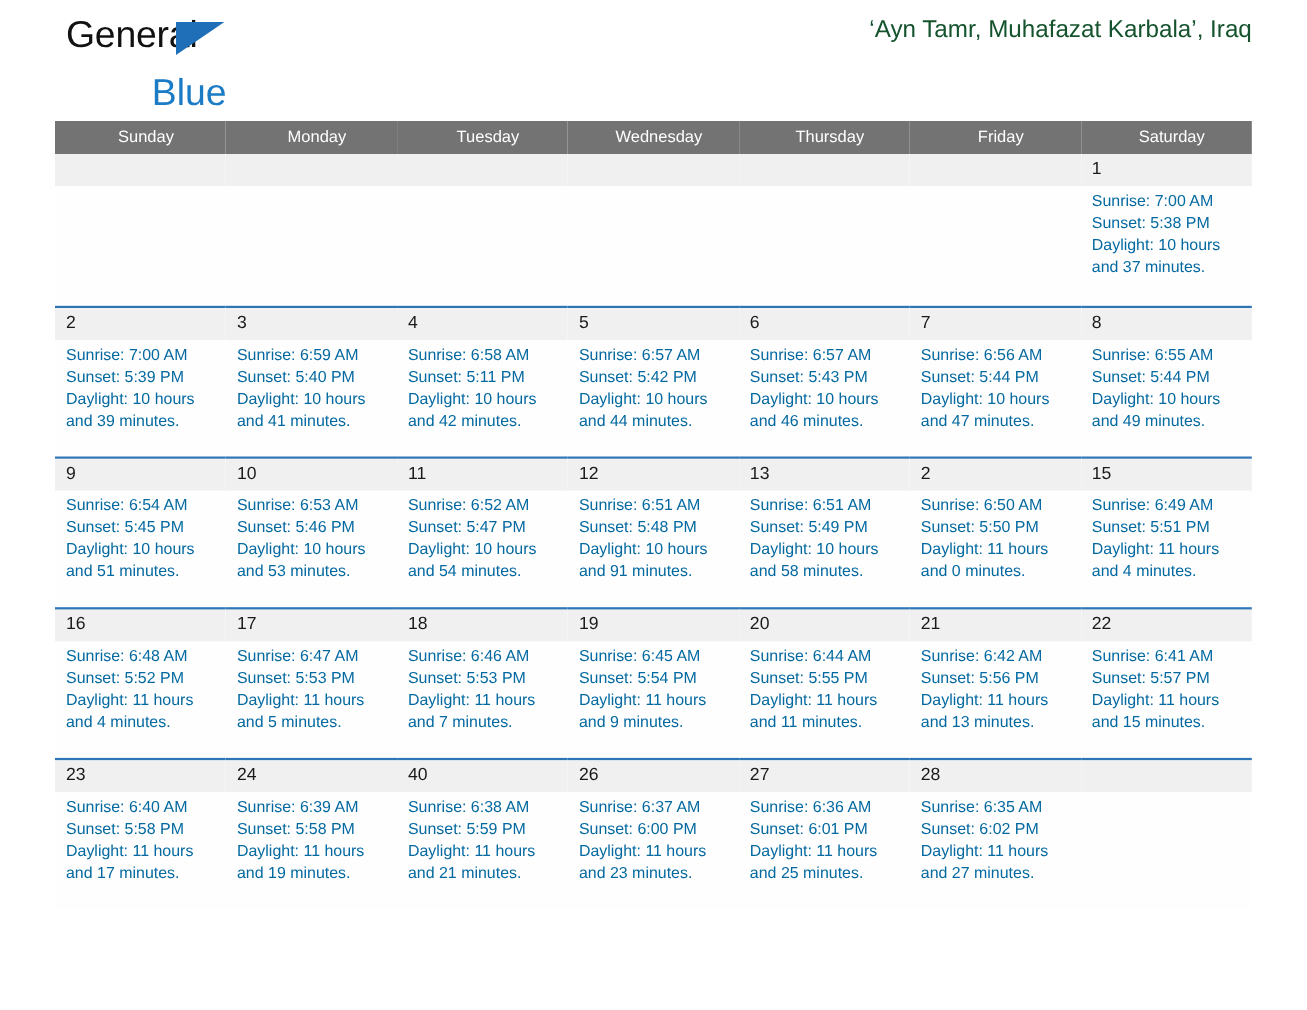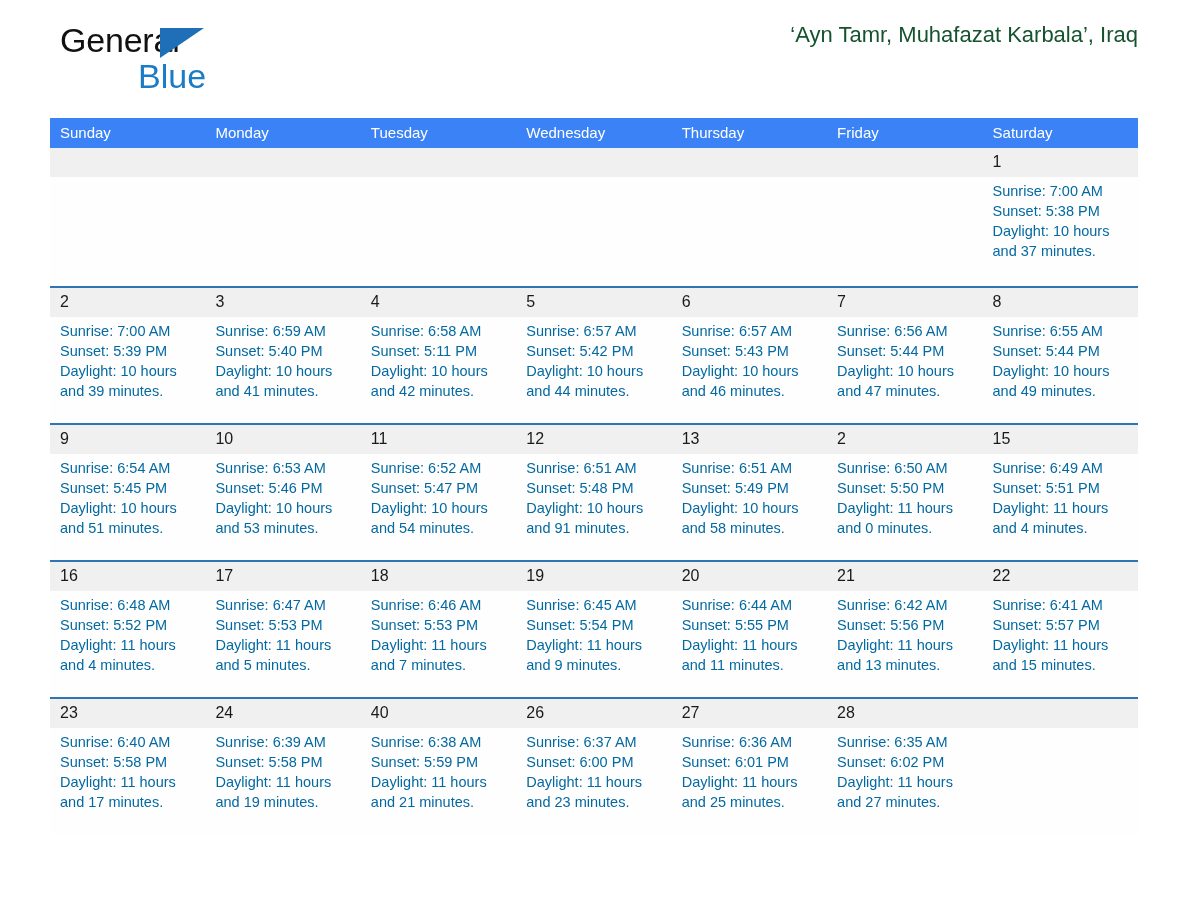--- a/index.html
+++ b/index.html
@@ -12,21 +12,21 @@
     height: 918px;
     font-family: "Liberation Sans", sans-serif;
     color: #000000;
     overflow: hidden;
   }
   .page {
     position: relative;
     width: 1188px;
     height: 866px;
     box-sizing: border-box;
-    padding: 8px 50px;
+    padding: 0 50px;
   }
 
   
   .masthead {
     position: relative;
     height: 110px;
   }
   .logo {
     position: absolute;
     left: 10px;
@@ -49,21 +49,21 @@
     left: 100px;
     top: 8px;
     width: 0;
     height: 0;
     border-left: 44px solid #1F6FB8;
     border-bottom: 30px solid transparent;
   }
   .logo-blue {
     position: absolute;
     left: 78px;
-    top: 36px;
+    top: 52px;
     font-size: 34px;
     color: #1B7BC4;
     line-height: 40px;
   }
 
   .title-block {
     position: absolute;
     right: 0px;
     top: 4px;
     text-align: right;
@@ -84,25 +84,25 @@
     margin-top: 8px;
   }
 
   
   .calendar {
     width: 1088px;
     border-collapse: collapse;
     table-layout: fixed;
   }
   .calendar th {
-    background: #3b82f6;
+    background: #737373;
     color: #ffffff;
     font-weight: normal;
     font-size: 15px;
-    text-align: left;
+    text-align: center;
     padding: 6px 0 7px 10px;
     border: none;
   }
   .calendar td {
     vertical-align: top;
     padding: 0;
     border: none;
     border-top: 2px solid #2E75B6;
     height: 135px;
     background: #fffefe;

